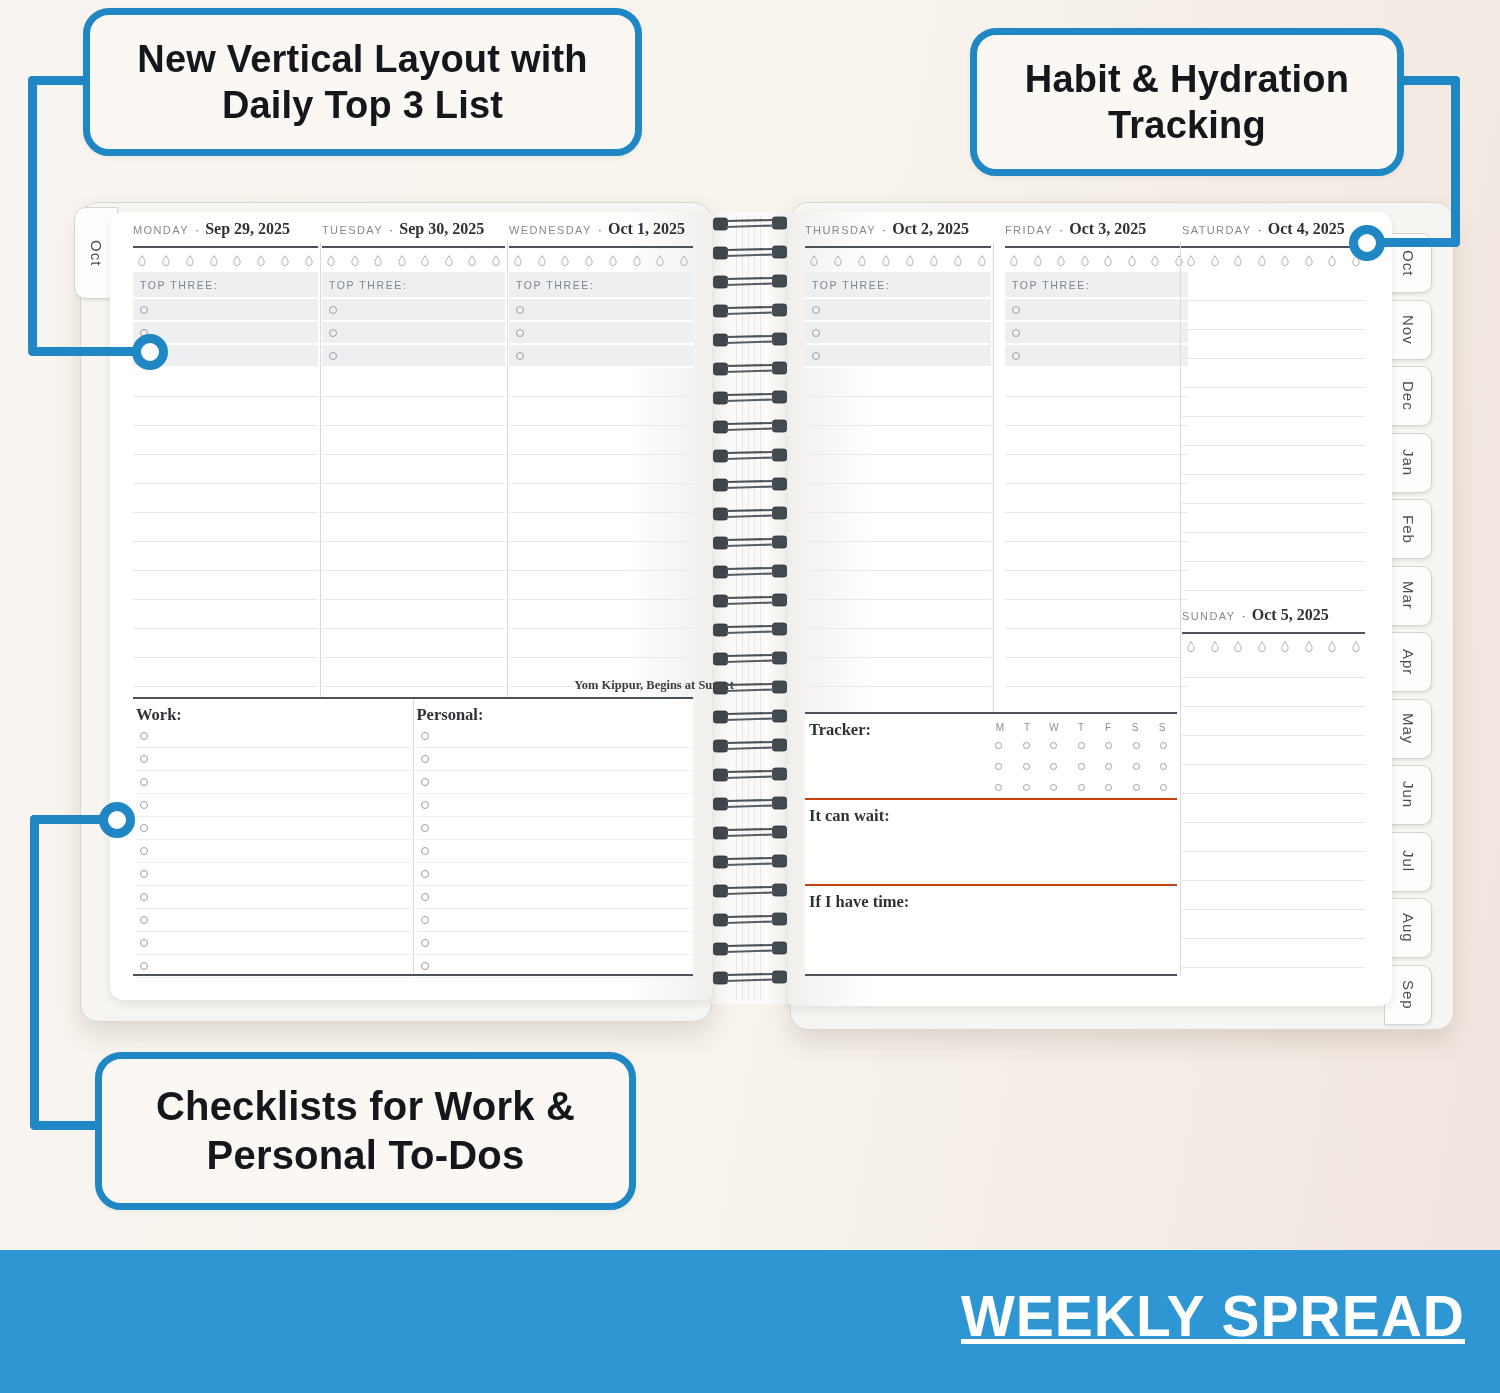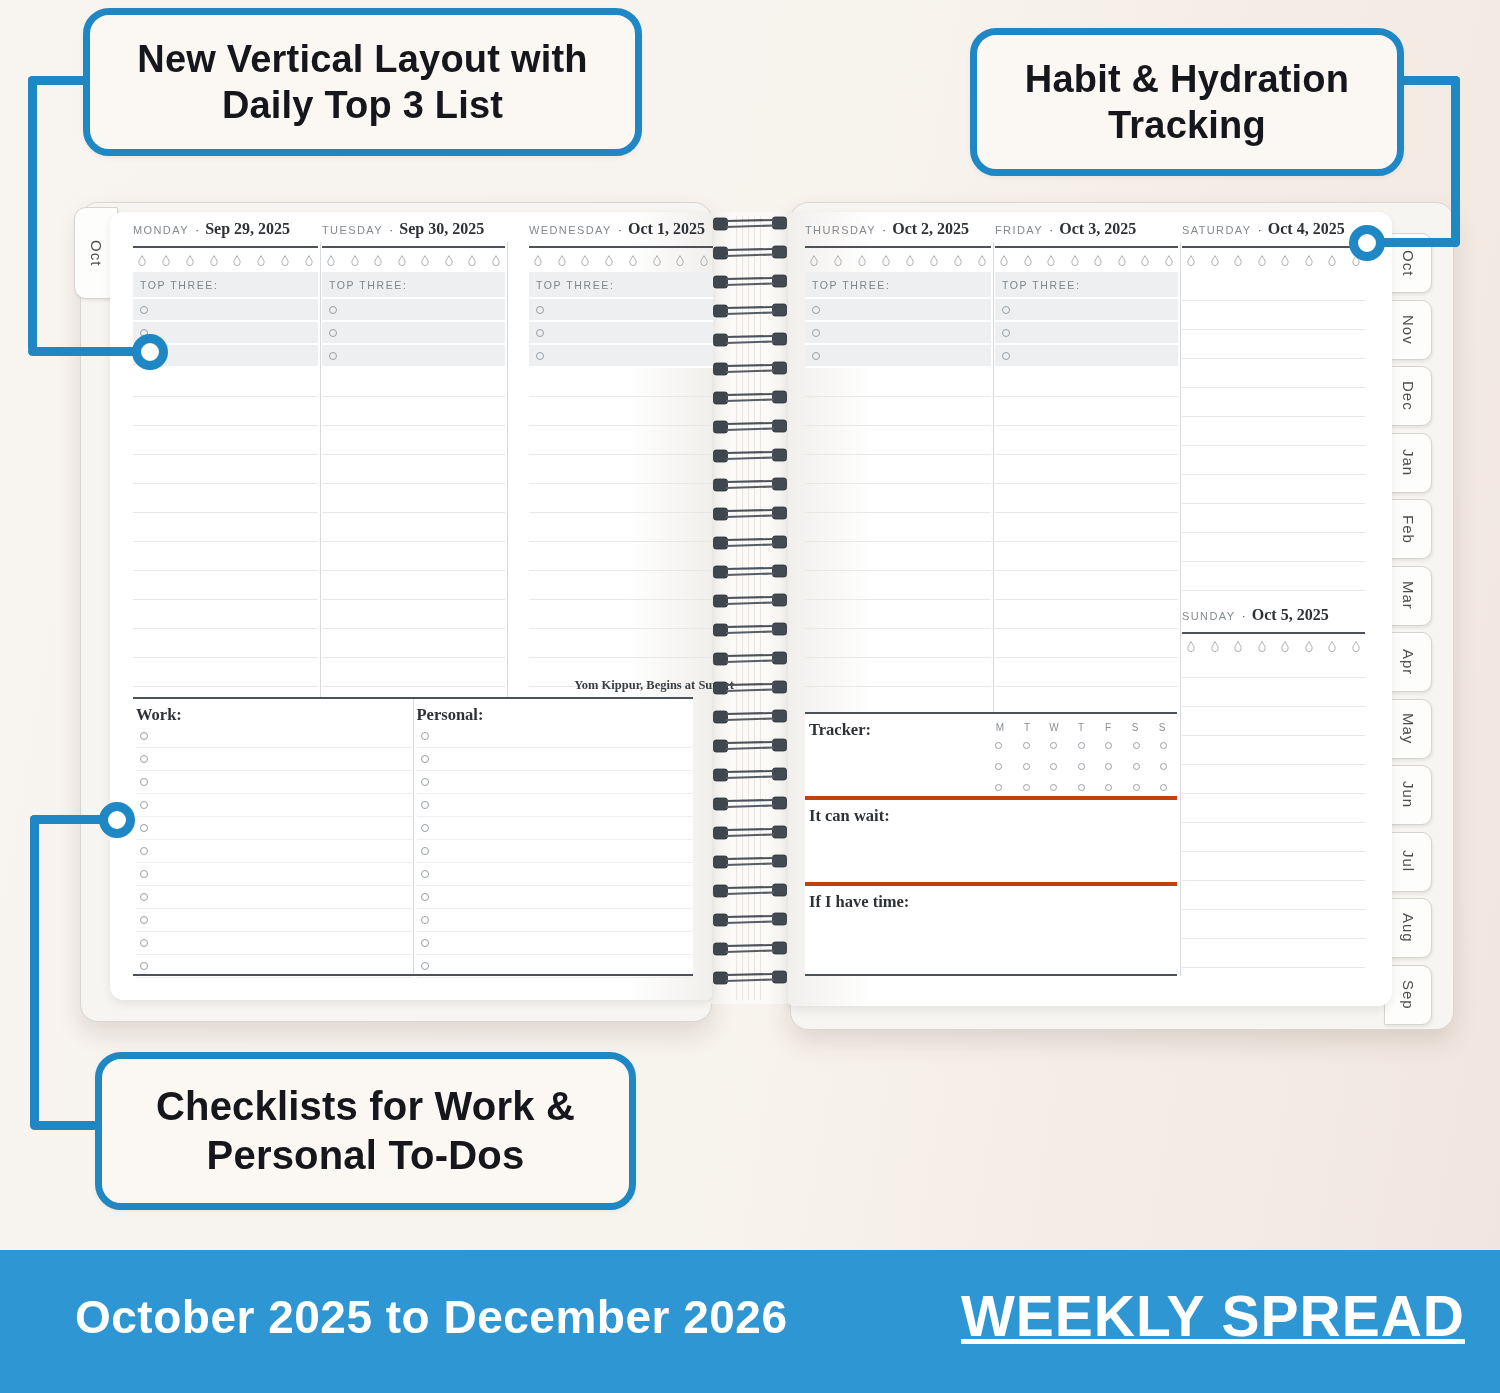--- a/index.html
+++ b/index.html
@@ -73,21 +73,21 @@
   .wp-block{position:absolute;left:23px;top:485px;width:560px;height:279px;z-index:27;
             border-top:2.5px solid #4d525a;border-bottom:2.5px solid #4d525a;display:flex;box-sizing:border-box;background:#fff;}
   .wp-col{flex:1;padding:6px 0 0 3px;}
   .wp-divider{width:1px;background:#d9dadc;}
   .serif-label{font-family:"Liberation Serif",serif;font-weight:bold;font-size:16.5px;color:#2e3237;}
   .cl-row{height:22px;display:flex;align-items:center;padding-left:4px;border-bottom:1px solid #efefec;}
 
   
   .rb-block{position:absolute;left:17px;top:500px;width:372px;height:264px;z-index:27;background:#fff;
             border-top:2.5px solid #4d525a;border-bottom:2.5px solid #4d525a;box-sizing:border-box;}
-  .rb-sec{position:relative;height:86px;box-sizing:border-box;border-bottom:4px solid #c2410c;padding:6px 0 0 4px;}
+  .rb-sec{position:relative;height:86px;box-sizing:border-box;border-bottom:2px solid #c2410c;padding:6px 0 0 4px;}
   .rb-sec:last-child{border-bottom:none;}
   .tg-head{position:absolute;left:190px;top:8px;width:172px;display:flex;justify-content:space-between;}
   .tg-head span{font-size:10px;color:#8a9095;width:10px;text-align:center;}
   .tg-rows{position:absolute;left:190px;top:28px;width:172px;}
   .tg-row{display:flex;justify-content:space-between;margin-bottom:14px;}
   .circ.sm{width:7px;height:7px;}
 
   
   .sun-block{position:absolute;left:394px;top:388px;width:183px;z-index:28;background:#fff;padding-top:6px;}
 
@@ -271,21 +271,21 @@
               <span class="circ"></span>
             </div>
             <div class="t3-row">
               <span class="circ"></span>
             </div>
           </div>
       </div>
       <div class="ruled"></div>
     </div>
 
-    <div class="day-col" style="left:399px;top:8px;width:184px;height:477px;margin-left:20px;">
+    <div class="day-col" style="left:399px;top:8px;width:184px;height:477px;">
       <div class="day-head">
         <span class="dn">WEDNESDAY</span>
         <span class="ds">·</span>
         <span class="dd">Oct 1, 2025</span>
       </div>
       <div class="droplet-row">
           <svg viewBox="0 0 8 11" class="drop">
             <path d="M4 .7 C2.6 3,.8 5.4,.8 7.1 a3.2 3.5 0 0 0 6.4 0 C7.2 5.4,5.4 3,4 .7 Z" fill="none" stroke="#a2a8ad" stroke-width="0.9"></path>
           </svg>
           <svg viewBox="0 0 8 11" class="drop">
@@ -455,21 +455,21 @@
               <span class="circ"></span>
             </div>
             <div class="t3-row">
               <span class="circ"></span>
             </div>
           </div>
       </div>
       <div class="ruled"></div>
     </div>
 
-    <div class="day-col" style="left:207px;top:8px;width:183px;height:492px;">
+    <div class="day-col" style="left:217px;top:8px;width:183px;height:492px;">
       <div class="day-head">
         <span class="dn">FRIDAY</span>
         <span class="ds">·</span>
         <span class="dd">Oct 3, 2025</span>
       </div>
       <div class="droplet-row">
           <svg viewBox="0 0 8 11" class="drop">
             <path d="M4 .7 C2.6 3,.8 5.4,.8 7.1 a3.2 3.5 0 0 0 6.4 0 C7.2 5.4,5.4 3,4 .7 Z" fill="none" stroke="#a2a8ad" stroke-width="0.9"></path>
           </svg>
           <svg viewBox="0 0 8 11" class="drop">
@@ -793,16 +793,15 @@
         </svg></div>
       <div class="coil" style="top: 754px;"><svg viewBox="0 0 74 18" width="74" height="18">
           <rect x="0.5" y="3" width="14" height="12" rx="2.5" fill="#3f464e" stroke="#2c3237" stroke-width=".8"></rect>
           <rect x="59.5" y="2" width="14" height="12" rx="2.5" fill="#434a52" stroke="#2c3237" stroke-width=".8"></rect>
           <path d="M13 6 L61 5" stroke="#4b535b" stroke-width="2.2"></path>
           <path d="M13 12 L61 10.5" stroke="#555d66" stroke-width="2"></path>
         </svg></div>
     </div>
 
   <div class="footer-bar">
-    <div class="footer-left">October 2025 to December 2026</div>
     <div class="footer-right">WEEKLY SPREAD</div>
   </div>
 </div>
 
 </body></html>

